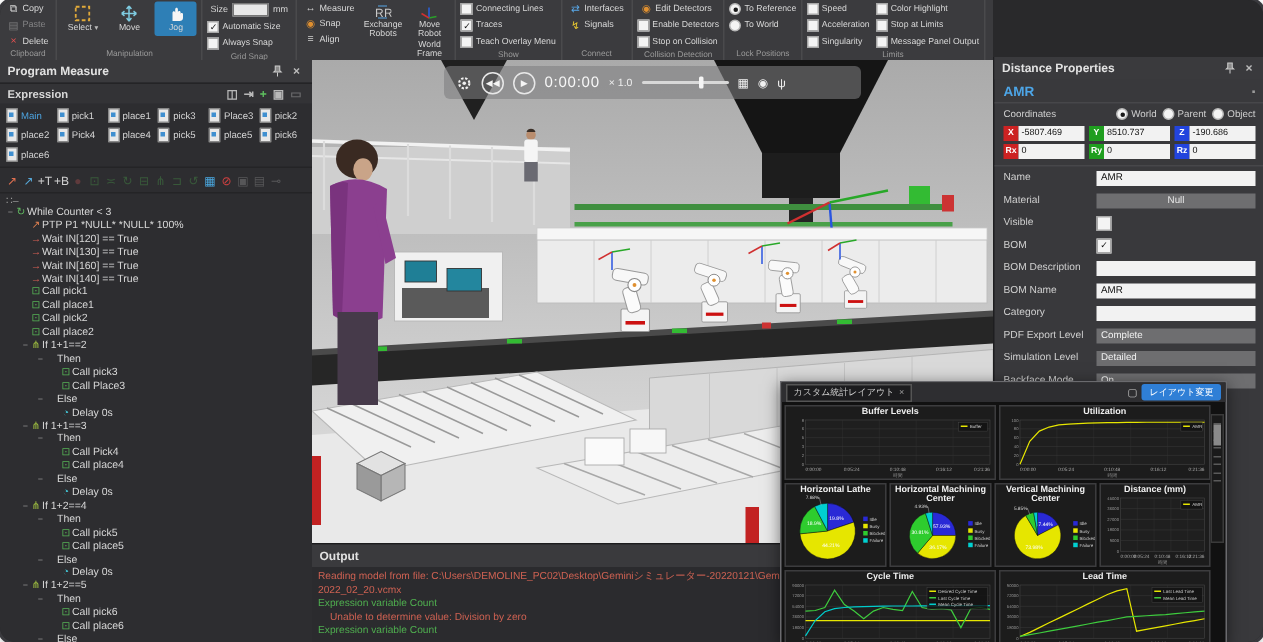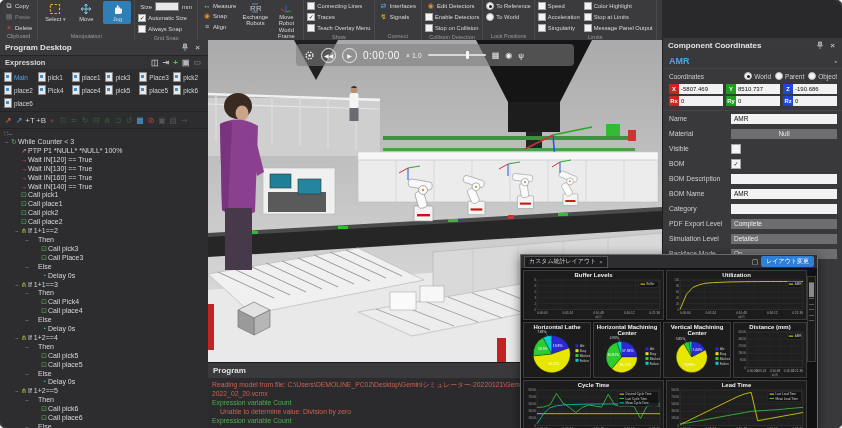--- a/index.html
+++ b/index.html
@@ -321,21 +321,21 @@
             <span class="caret">▾</span>
           </div>
       </div>
       <div class="rg-label">Windows</div>
     </div>
   </div>
   <div class="topfill"></div>
 
   <div class="leftpanel">
     <div class="ptitle">
-      <span>Program Desktop</span>
+      <span>Program Measure</span>
       <span class="sp"></span>
       <svg class="ticon" width="8" height="9">
           <path d="M2.5 1h3v3l1 1h-5l1-1zM4 5.5V8" stroke="#ccc" fill="#8a8a8a" stroke-width=".7"></path>
         </svg>
       <span class="ticon">×</span>
     </div>
     <div class="subhdr">
       <span>Expression</span>
       <span class="sp"></span>
       <span class="shicon">◫</span>
@@ -793,35 +793,35 @@
       <svg width="40" height="40" viewBox="0 0 40 40">
         <polygon points="20,4 36,12 20,20 4,12" fill="#e2e2e2" stroke="#777" stroke-width=".7"></polygon>
         <polygon points="36,12 36,29 20,37 20,20" fill="#b6b6b6" stroke="#777" stroke-width=".7"></polygon>
         <polygon points="4,12 20,20 20,37 4,29" fill="#9a9a9a" stroke="#777" stroke-width=".7"></polygon>
       </svg>
     </div>
   </div>
 
   <div class="outpanel">
     <div class="ptitle">
-      <span>Program</span>
+      <span>Output</span>
         <span class="sp"></span>
     </div>
     <div class="outlines" id="outlines">
         <div class="oline red">Reading model from file: C:\Users\DEMOLINE_PC02\Desktop\Geminiシミュレーター-20220121\Geminiシミュレーター-</div>
         <div class="oline red">2022_02_20.vcmx</div>
         <div class="oline green">Expression variable Count</div>
         <div class="oline red ind1">Unable to determine value: Division by zero</div>
         <div class="oline green">Expression variable Count</div>
       </div>
   </div>
 
   <div class="rightpanel">
     <div class="ptitle">
-      <span>Component Coordinates</span>
+      <span>Distance Properties</span>
       <span class="sp"></span>
       <svg class="ticon" width="8" height="9">
           <path d="M2.5 1h3v3l1 1h-5l1-1zM4 5.5V8" stroke="#ccc" fill="#8a8a8a" stroke-width=".7"></path>
         </svg>
       <span class="ticon">×</span>
     </div>
     <div class="comp-name">
       <span>AMR</span>
         <span class="sp" style="flex:1"></span>
       <span style="color:#9a9a9a;font-size:7px;">▪</span>

